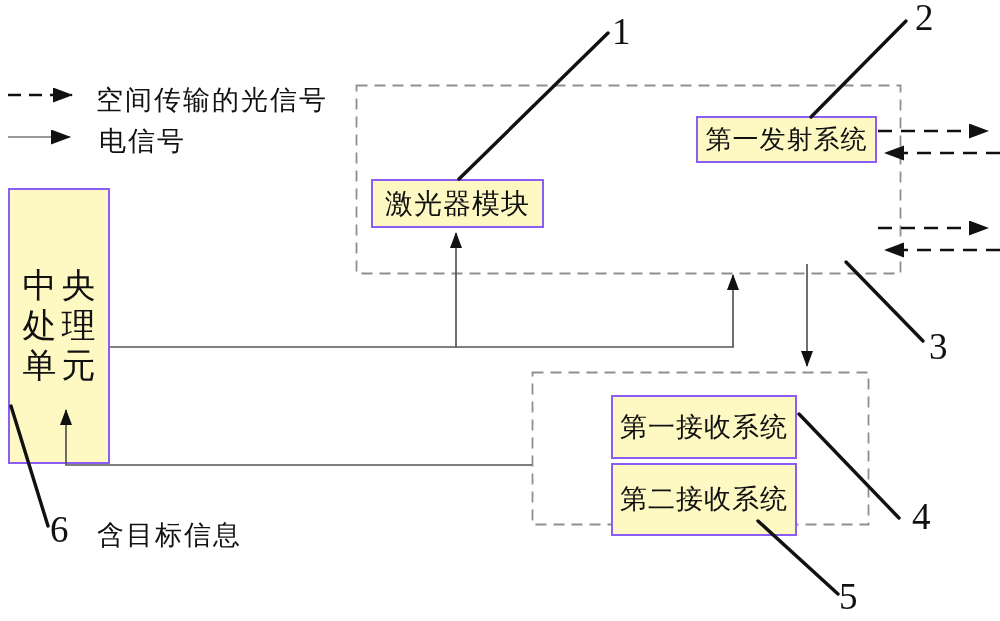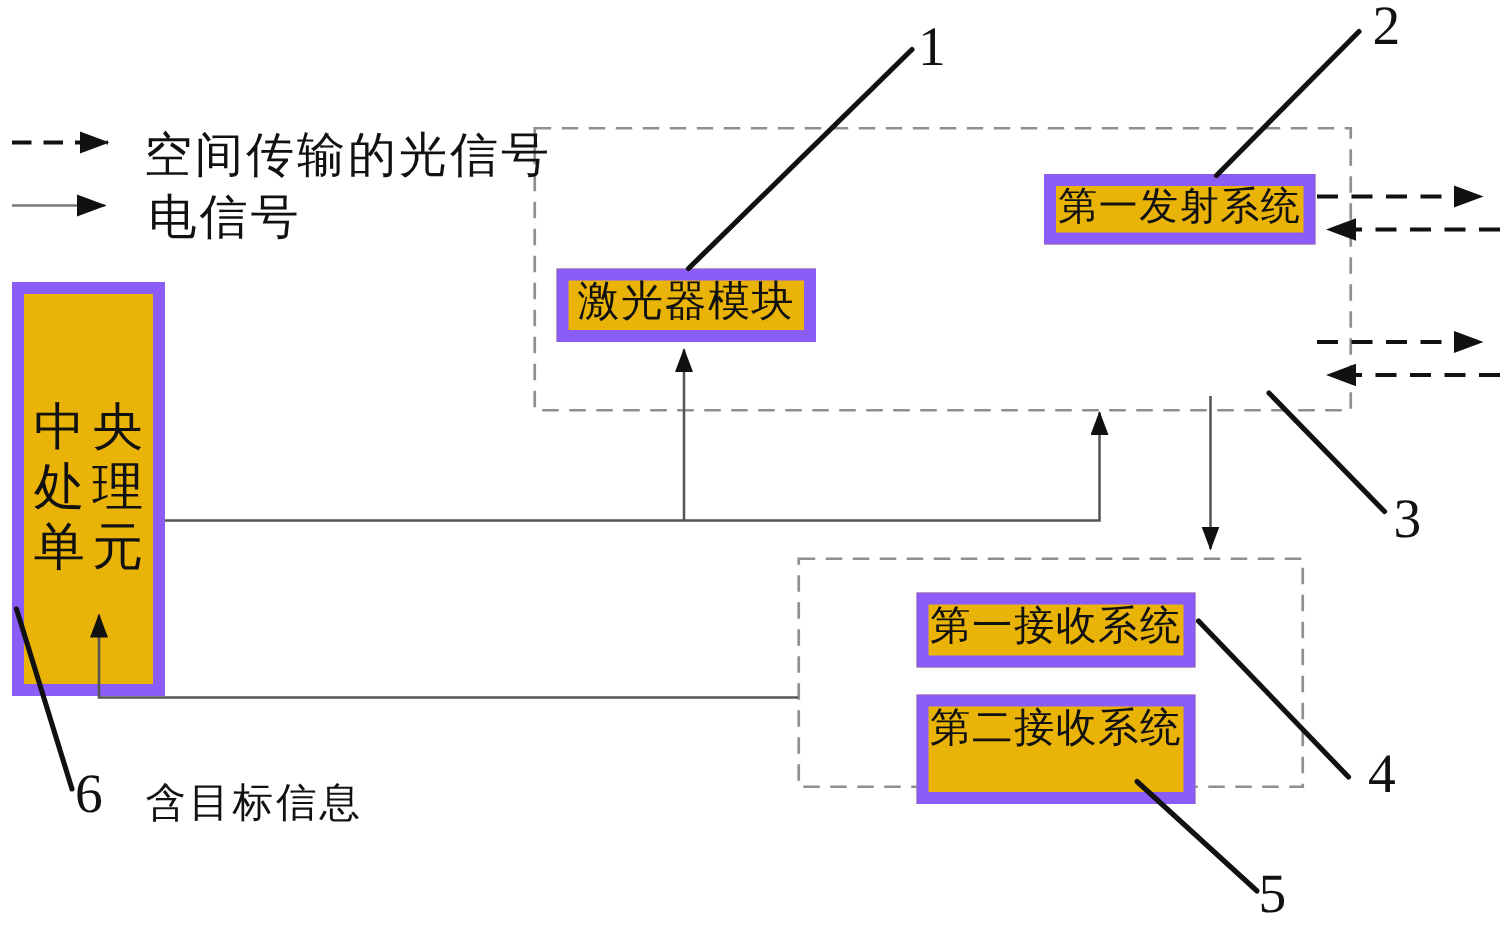--- a/index.html
+++ b/index.html
@@ -3,30 +3,30 @@
 <meta charset="utf-8">
 <style>
   html,body{margin:0;padding:0;background:#fff;}
   .stage{
     position:relative;width:1000px;height:621px;background:#ffffff;
     font-family:"Liberation Serif","DejaVu Serif",serif;color:#111;
     overflow:hidden;
   }
   svg.layer{position:absolute;left:0;top:0;pointer-events:none;}
   .box{
-    position:absolute;box-sizing:border-box;background:#eab308;
-    border:8px solid #8b5cf6;display:flex;justify-content:center;
+    position:absolute;box-sizing:border-box;background:#fef9c3;
+    border:2px solid #8b5cf6;display:flex;align-items:center;justify-content:center;
     text-align:center;letter-spacing:1px;line-height:1.05;
   }
   .cpu-box{flex-direction:column;font-size:34px;letter-spacing:5px;line-height:1.18;}
   .cpu-box div{text-indent:5px;}
   .sys-label{font-size:26px;}
   .laser-label{font-size:28px;}
   .rx-label{font-size:27px;}
-  .legend-label{position:absolute;font-size:32px;letter-spacing:2px;}
+  .legend-label{position:absolute;font-size:27px;letter-spacing:2px;}
   .note-label{position:absolute;font-size:27px;letter-spacing:2px;}
   .refnum{position:absolute;font-size:37px;line-height:1;}
 </style>
 </head>
 <body>
 
 <div class="stage">
 
   <svg class="layer" width="1000" height="621">
     <rect x="356.5" y="85.5" width="544" height="188" fill="none" stroke="#8f8f8f" stroke-width="1.8" stroke-dasharray="11 7"></rect>
@@ -41,21 +41,21 @@
 
   <div class="box laser-label" style="left:371px;top:179px;width:173px;height:49px;">
     <span>激光器模块</span>
   </div>
 
   <div class="box sys-label" style="left:696px;top:116px;width:181px;height:47px;">
     <span>第一发射系统</span>
   </div>
 
 
-  <div class="box rx-label" style="left:611px;top:395px;width:186px;height:50px;">
+  <div class="box rx-label" style="left:611px;top:395px;width:186px;height:64px;">
     <span>第一接收系统</span>
   </div>
 
   <div class="box rx-label" style="left:611px;top:463px;width:186px;height:73px;">
     <span>第二接收系统</span>
   </div>
 
   <svg class="layer" width="1000" height="621">
     <defs>
       <marker id="ah-small" markerUnits="userSpaceOnUse" markerWidth="18" markerHeight="13" refX="15" refY="6" orient="auto">

